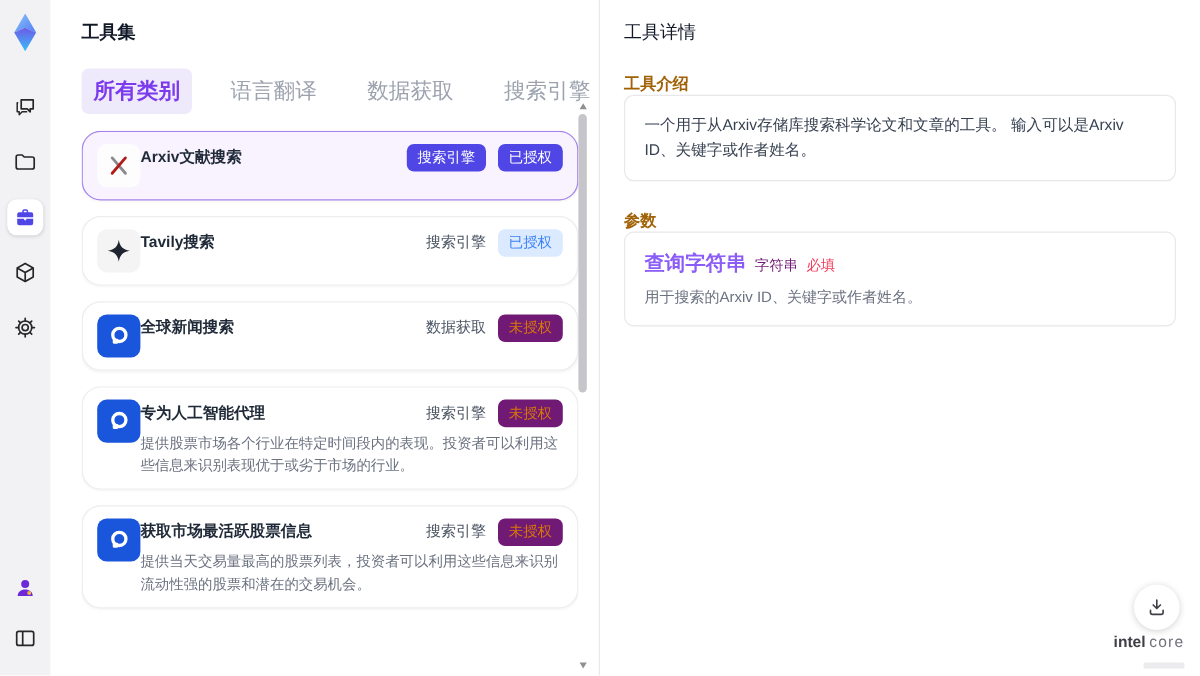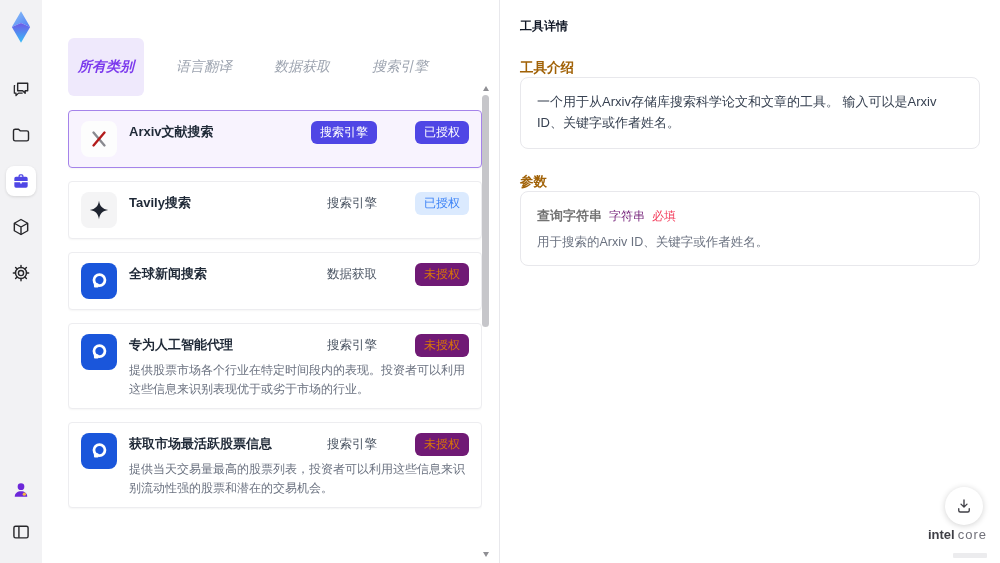--- a/index.html
+++ b/index.html
@@ -14,57 +14,57 @@
   .rail-btn { width:30px; height:30px; border-radius:8px; display:grid; place-items:center; cursor:pointer; }
   .rail-btn svg { width:20px; height:20px; }
   .rail-btn.active { background:#fff; box-shadow:0 1px 3px rgba(0,0,0,.12); }
   .rail-bottom { margin-top:auto; display:flex; flex-direction:column; align-items:center; gap:12px; }
   .rail-bottom svg { width:20px; height:20px; }
 
   
   .list-pane { width:458px; flex-shrink:0; border-right:1px solid #e8e8ec; padding:18px 0 0 26px; position:relative; }
   .pane-title { font-size:15px; font-weight:bold; color:#111827; }
   .tabs { display:flex; align-items:center; gap:22px; margin-top:20px; }
-  .tab { font-size:14px; color:#9ca3af; padding:20px 10px; border-radius:6px; cursor:pointer; white-space:nowrap;font-style:italic; }
+  .tab { font-size:18px; color:#9ca3af; padding:7px 10px; border-radius:6px; cursor:pointer; white-space:nowrap; }
   .tab.active { background:#efe9fc; color:#7c3aed; font-weight:bold; }
 
   .tool-list { margin-top:14px; width:414px; display:flex; flex-direction:column; gap:13px; height:441px; overflow:hidden; }
-  .tool-card { background:#fff; border:1px solid #ededf0; border-radius:4px; padding:10px 12px; display:flex; gap:12px; box-shadow:0 1px 2px rgba(0,0,0,.04); cursor:pointer; flex-shrink:0; }
+  .tool-card { background:#fff; border:1px solid #ededf0; border-radius:16px; padding:10px 12px; display:flex; box-shadow:0 1px 2px rgba(0,0,0,.04); cursor:pointer; flex-shrink:0; }
   .tool-card.selected { border:1.5px solid #a583ea; background:#f8f3fe; }
   .tool-icon { width:36px; height:36px; border-radius:8px; background:#f4f4f5; display:grid; place-items:center; flex-shrink:0; }
   .tool-card[data-icon="arxiv"] .tool-icon { background:#fdfdfd; }
   .tool-card[data-icon="news"] .tool-icon { background:#1a56db; }
   .tool-icon svg { width:22px; height:22px; display:none; }
   .tool-card[data-icon="arxiv"] .ic-arxiv { display:block; }
   .tool-card[data-icon="star"] .ic-star { display:block; }
   .tool-card[data-icon="news"] .ic-news { display:block; }
   .tool-main { flex:1; min-width:0; }
   .tool-top { display:flex; align-items:flex-start; }
   .tool-name { font-size:13px; font-weight:bold; color:#1f2937; padding-top:2px; }
   .tool-badges { margin-left:auto; display:flex; gap:10px; align-items:center; }
-  .badge { font-size:12px; padding:3px 9px; border-radius:6px; white-space:nowrap;margin-left:28px; }
+  .badge { font-size:12px; padding:3px 9px; border-radius:6px; white-space:nowrap; }
   .category-badge { font-size:12.5px; color:#4b5563; padding:3px 0; white-space:nowrap; }
   .category-badge.solid, .auth-badge.solid { background:#4f46e5; color:#fff; padding:3px 9px; border-radius:6px; font-size:12px; }
   .auth-yes { background:#dbeafe; color:#3b82f6; }
   .auth-no { background:#701a75; color:#d97706; }
   .tool-desc { font-size:12px; color:#6b7280; line-height:1.55; margin-top:4px; }
 
   
   .scrollbar { position:absolute; right:9px; top:86px; bottom:6px; width:8px; }
   .sb-arrow-up { position:absolute; top:0; left:1px; width:0; height:0; border-left:3.5px solid transparent; border-right:3.5px solid transparent; border-bottom:5px solid #8f8f94; }
   .sb-arrow-down { position:absolute; bottom:0; left:1px; width:0; height:0; border-left:3.5px solid transparent; border-right:3.5px solid transparent; border-top:5px solid #8f8f94; }
   .sb-thumb { position:absolute; top:9px; left:0; width:7px; height:232px; background:#c6c6ca; border-radius:4px; }
 
   
   .detail-pane { flex:1; padding:18px 20px 0; }
-  .detail-title { font-size:12px; font-weight:bold; color:#111827; }
+  .detail-title { font-size:15px; font-weight:normal; color:#111827; }
   .section-heading { font-size:13.5px; font-weight:bold; color:#a16207; margin-top:24px; }
   .info-box { margin-top:0; border:1px solid #e8e8ec; border-radius:8px; background:#fff; padding:14px 16px; }
   .intro-text { font-size:13px; color:#374151; line-height:1.6; }
-  .param-name { font-size:13px; font-weight:bold; color:#737373; }
+  .param-name { font-size:17px; font-weight:bold; color:#8b5cf6; }
   .param-type { font-size:12px; color:#701a75; margin-left:7px; }
   .param-required { font-size:12px; color:#f43f5e; margin-left:7px; }
   .param-desc { font-size:12.5px; color:#6b7280; margin-top:9px; }
 
   
   .fab { position:absolute; right:17px; top:487px; width:38px; height:38px; border-radius:50%; background:#fff; box-shadow:0 1px 6px rgba(0,0,0,.18); display:grid; place-items:center; cursor:pointer; }
   .fab svg { width:18px; height:18px; }
   .intel { position:absolute; right:13px; top:527px; text-align:right; line-height:1.2; }
   .intel-line1 { font-size:13px; }
   .intel-intel { font-weight:bold; color:#3f3f46; }
@@ -134,20 +134,21 @@
       <div class="rail-btn">
         <svg viewBox="0 0 24 24" fill="none" stroke="#27272a" stroke-width="1.7">
           <rect x="3.5" y="5" width="17" height="14" rx="2"></rect>
           <line x1="9.5" y1="5" x2="9.5" y2="19"></line>
         </svg>
       </div>
     </div>
   </aside>
 
   <section class="list-pane">
+    <h1 class="pane-title">工具集</h1>
     <div class="tabs">
       <div class="tab active">所有类别</div>
       <div class="tab">语言翻译</div>
       <div class="tab">数据获取</div>
       <div class="tab">搜索引擎</div>
     </div>
 
     <div class="tool-list">
   <div class="tool-card selected" data-icon="arxiv">
     <div class="tool-icon">

